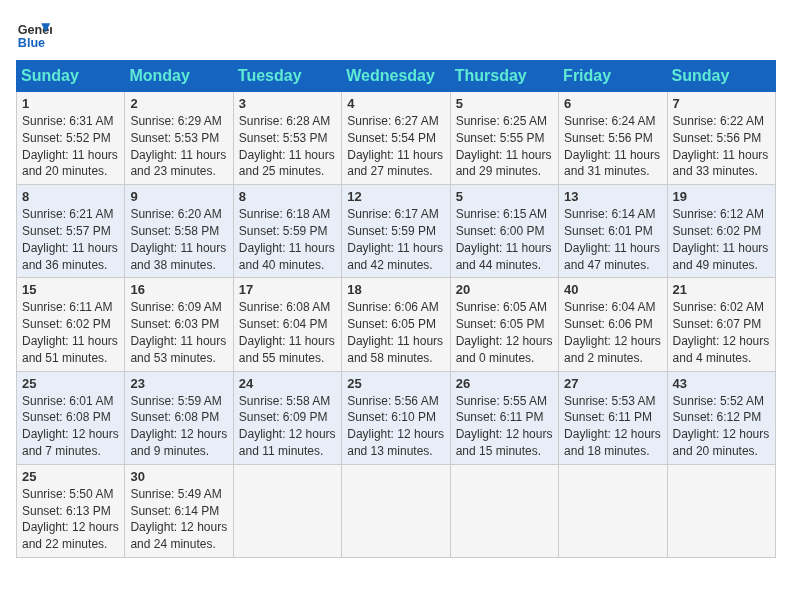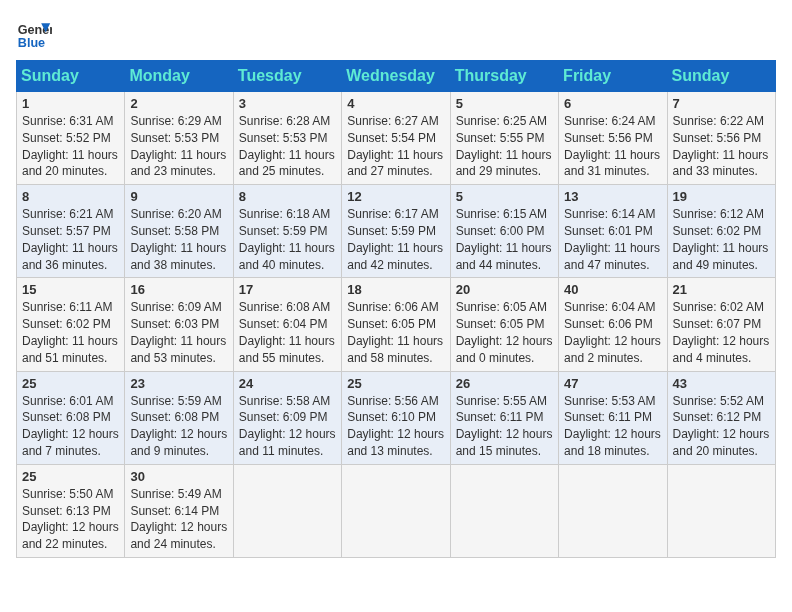--- a/index.html
+++ b/index.html
@@ -317,21 +317,21 @@
         </td>
         <td>
           <span class="day-num">26</span>
       <div class="day-info">
         Sunrise: 5:55 AM<br>
         Sunset: 6:11 PM<br>
         Daylight: 12 hours and 15 minutes.
       </div>
         </td>
         <td>
-          <span class="day-num">47</span>
+          <span class="day-num">27</span>
       <div class="day-info">
         Sunrise: 5:53 AM<br>
         Sunset: 6:11 PM<br>
         Daylight: 12 hours and 18 minutes.
       </div>
         </td>
         <td>
           <span class="day-num">43</span>
       <div class="day-info">
         Sunrise: 5:52 AM<br>

